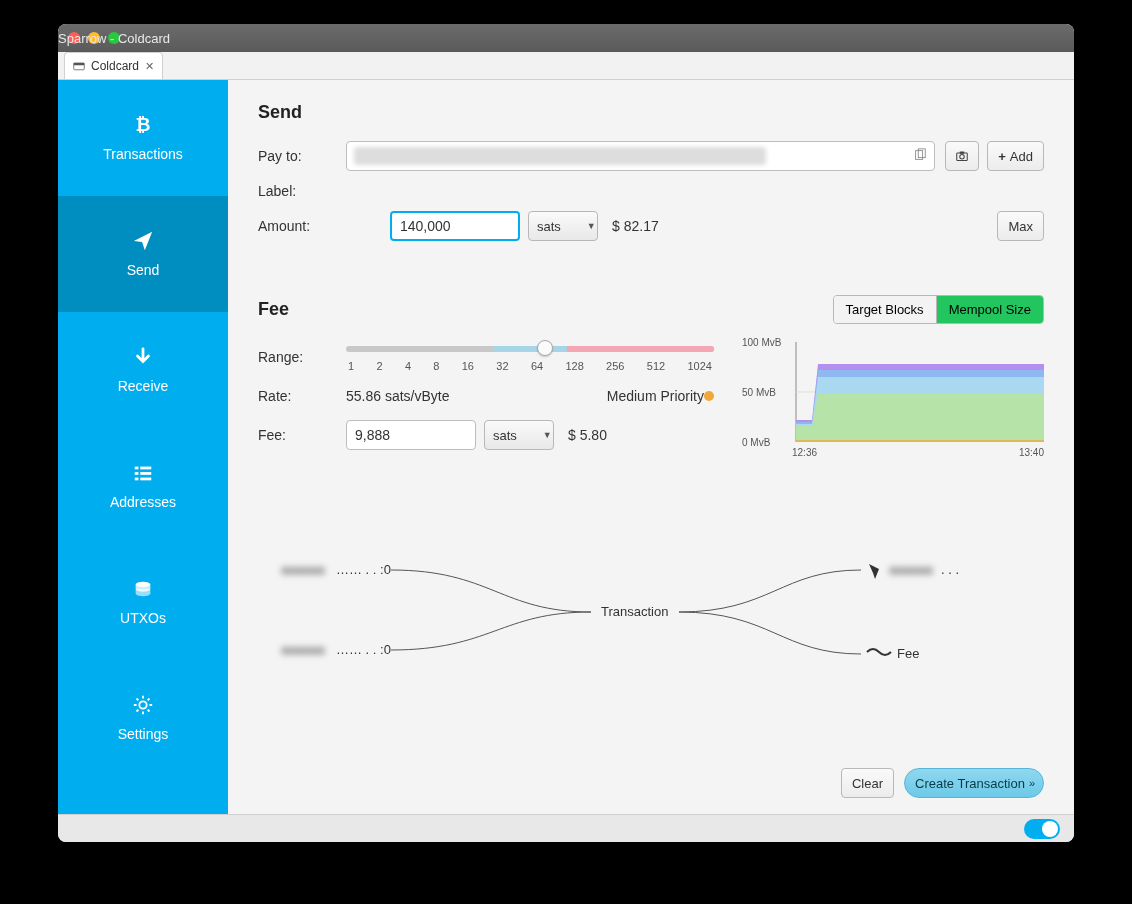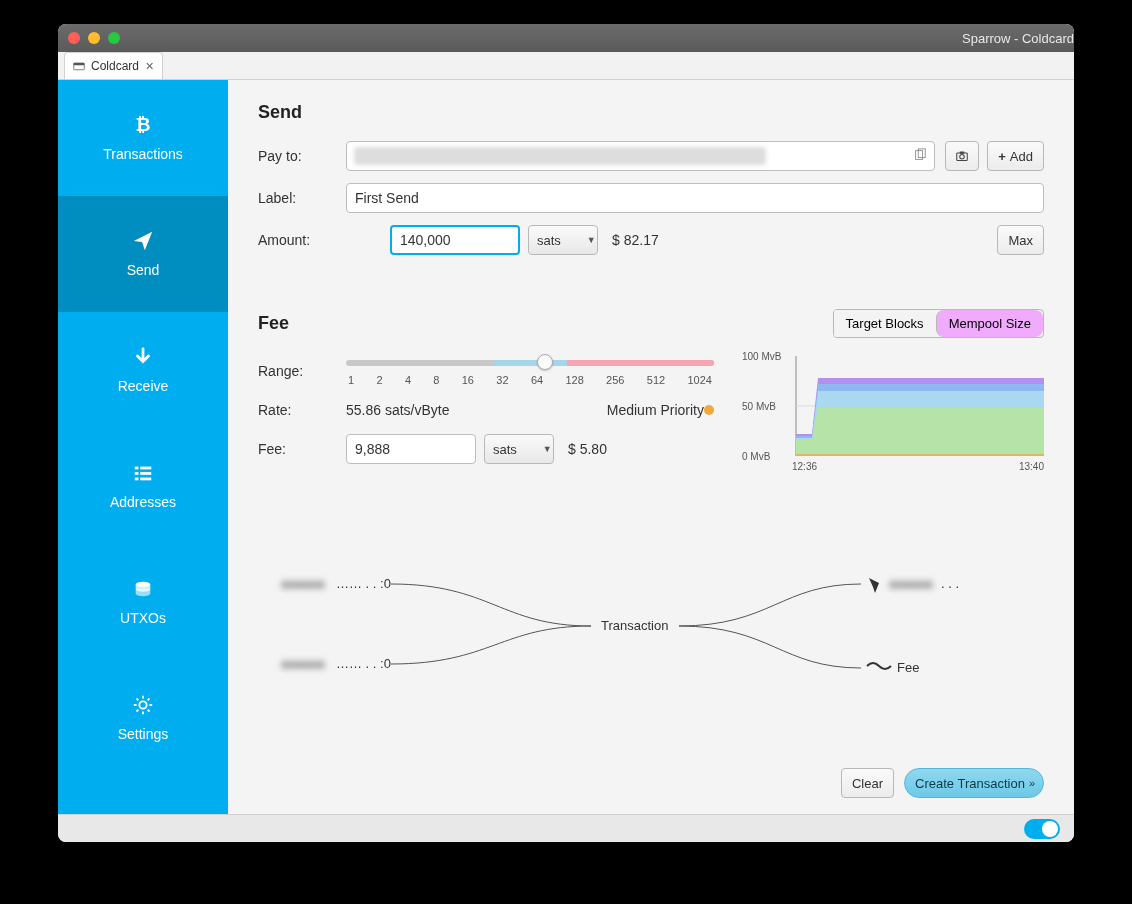--- a/index.html
+++ b/index.html
@@ -2,21 +2,21 @@
 <html><head>
 <meta charset="utf-8">
 <style>
 * { box-sizing: border-box; margin: 0; padding: 0; font-family: -apple-system, "Helvetica Neue", Arial, sans-serif; }
 body { background: #000; width: 1132px; height: 904px; overflow: hidden; }
 .window { position: absolute; left: 58px; top: 24px; width: 1016px; height: 818px; background: #ececec; border-radius: 8px; box-shadow: 0 20px 60px rgba(0,0,0,.6); display: flex; flex-direction: column; overflow: hidden; }
 .titlebar { height: 28px; background: linear-gradient(#6b6b6b,#5a5a5a); display: flex; align-items: center; padding: 0 10px; position: relative; }
 .traffic { display: flex; gap: 8px; }
 .dot { width: 12px; height: 12px; border-radius: 50%; }
 .dot.red { background: #ff5f57; } .dot.yellow { background: #febc2e; } .dot.green { background: #28c840; }
-.title { position: absolute; left: 0; right: 0; text-align: right; color: #e8e8e8; font-size: 13px; font-weight: 400; }
+.title { position: absolute; left: 0; right: 12px; text-align: left; color: #e8e8e8; font-size: 13px; font-weight: 400; }
 .tabbar { height: 28px; background: #f2f2f2; border-bottom: 1px solid #d0d0d0; display: flex; padding-left: 6px; }
 .tab { background: #fff; border: 1px solid #d0d0d0; border-bottom: none; border-radius: 4px 4px 0 0; padding: 4px 8px; font-size: 12px; color: #333; display: flex; align-items: center; gap: 6px; }
 .tab .tabicon { width: 12px; height: 12px; }
 .tab .close { color: #666; font-size: 11px; }
 .body { flex: 1; display: flex; min-height: 0; }
 .sidebar { width: 170px; background: #00aeef; display: flex; flex-direction: column; color: #fff; }
 .sideitem { flex: 0 0 116px; display: flex; flex-direction: column; align-items: center; justify-content: center; gap: 10px; font-size: 14px; cursor: pointer; }
 .sideitem.selected { background: #008ec1; }
 .sideicon { width: 22px; height: 22px; fill: #fff; }
 .main { flex: 1; background: #f4f4f4; padding: 22px 30px 16px 30px; display: flex; flex-direction: column; position: relative; overflow: hidden; }
@@ -32,21 +32,21 @@
 .btn { height: 30px; border: 1px solid #b8b8b8; border-radius: 4px; background: linear-gradient(#fafafa,#ececec); padding: 0 10px; font-size: 13px; color: #333; display: inline-flex; align-items: center; gap: 4px; cursor: pointer; }
 .btn.icononly { width: 34px; justify-content: center; }
 .btn.primary { background: linear-gradient(#8fd7ef,#6cc9e8); border-color: #58b5d8; color: #083a4a; border-radius: 15px; }
 .select { height: 30px; width: 70px; border: 1px solid #b8b8b8; border-radius: 4px; background: linear-gradient(#fafafa,#e8e8e8); display: inline-flex; align-items: center; justify-content: space-between; padding: 0 8px; font-size: 13px; color: #333; gap: 26px; }
 .select .tri { font-size: 9px; color: #555; }
 .usd { font-size: 14px; color: #333; margin-left: 14px; }
 .feesection { margin-top: 42px; }
 .feeheader { display: flex; justify-content: space-between; align-items: center; margin-bottom: 18px; }
 .seg { display: inline-flex; border: 1px solid #b8b8b8; border-radius: 4px; overflow: hidden; }
 .seg .segbtn { padding: 6px 12px; font-size: 13px; background: #f3f3f3; cursor: pointer; }
-.seg .segbtn.selected { background: #f0abfc; border-radius: 8px; }
+.seg .segbtn.selected { background: #22c55e; }
 .seg .segbtn + .segbtn { border-left: 1px solid #b8b8b8; }
 .feegrid { display: flex; gap: 30px; }
 .feeleft { flex: 1; }
 .feeright { width: 300px; }
 .slider-wrap { flex: 1; }
 .slider-track { position: relative; height: 6px; background: #c8c8c8; border-radius: 3px; margin-top: 4px; }
 .slider-track .mid { position: absolute; left: 40%; width: 20%; height: 100%; background: #a6d5e8; }
 .slider-track .hot { position: absolute; left: 60%; right: 0; height: 100%; background: #f4a6b2; border-radius: 0 3px 3px 0; }
 .slider-thumb { position: absolute; top: -6px; left: 52%; width: 16px; height: 16px; background: #fafafa; border: 1px solid #aaa; border-radius: 50%; box-shadow: 0 1px 2px rgba(0,0,0,.2); }
 .ticks { display: flex; justify-content: space-between; font-size: 11px; color: #555; margin-top: 8px; padding: 0 2px; }
@@ -161,21 +161,20 @@
         </button>
         <div style="width:8px"></div>
         <button class="btn">
           <span style="font-weight:bold;">+</span>
           <span>Add</span>
         </button>
       </div>
 
       <div class="row">
         <div class="label">Label:</div>
-        <input class="input" style="flex: 1 1 0%;" value="First Send">
       </div>
 
       <div class="row">
         <div class="label">Amount:</div>
         <input class="input focused" style="width: 130px; margin-left: 44px;" value="140,000">
         <div style="width:8px"></div>
         <div class="select">
           <span>sats</span>
           <span class="tri">▼</span>
         </div>

